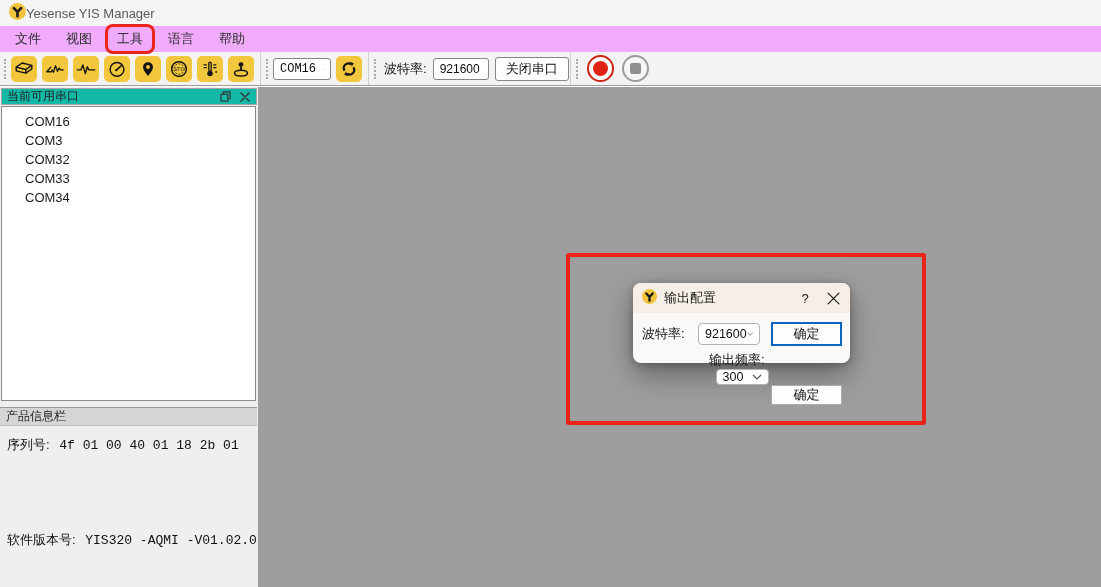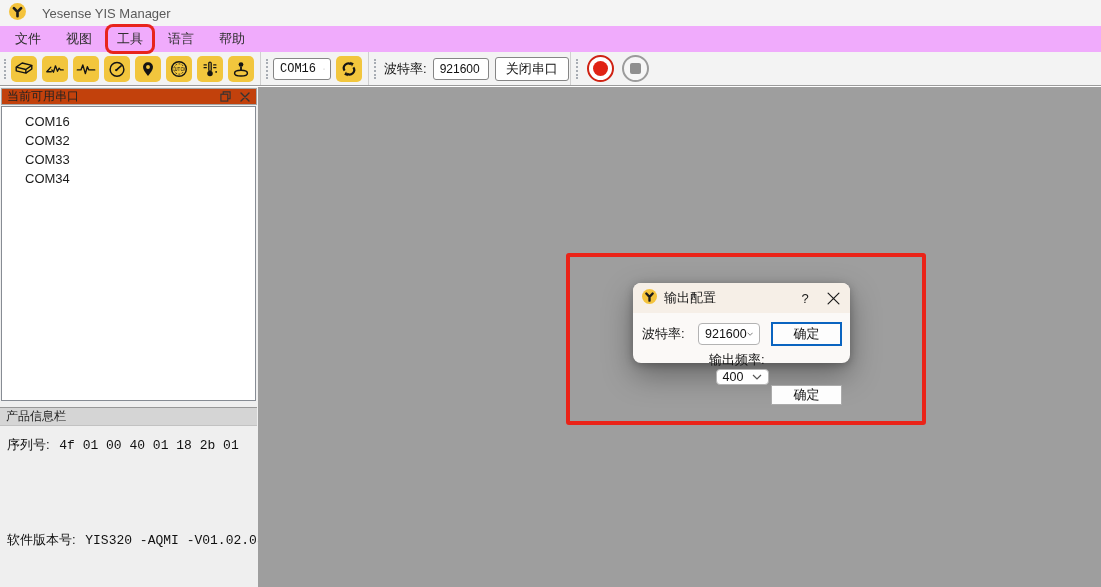--- a/index.html
+++ b/index.html
@@ -2,21 +2,21 @@
 <html><head>
 <meta charset="utf-8">
 <style>
   * { margin:0; padding:0; box-sizing:border-box; }
   html,body { background:#ffffff; }
   body { font-family:"Liberation Sans", sans-serif; }
   .app { position:relative; width:1101px; height:587px; overflow:hidden; background:#ffffff; }
 
   
   .titlebar { position:absolute; top:0; left:0; right:0; height:26px; background:#f4f4f4;
-              display:flex; align-items:center; padding-left:9px; gap:16px; }
+              display:flex; align-items:center; padding-left:9px; gap:0; }
   .titlebar .title-text { font-size:13px; color:#5a5a5a; }
 
   
   .menubar { position:absolute; top:26px; left:0; right:0; height:26px; background:#f0abfc;
              display:flex; align-items:center; padding-left:6px; }
   .menu-item { font-size:13px; color:#2f2f2f; padding:3px 9px; margin-right:7px; border-radius:4px; position:relative; z-index:3; }
   .menu-item.highlighted { box-shadow:0 0 0 3px #e8241d; border-radius:5px; }
 
   
   .toolbar { position:absolute; top:52px; left:0; right:0; height:34px; background:#f3f3f3;
@@ -37,21 +37,21 @@
   .rec-btn { width:27px; height:27px; border-radius:50%; background:#fff; border:2px solid #cf2213;
              display:flex; align-items:center; justify-content:center; margin:0 4px; }
   .rec-dot { width:15px; height:15px; border-radius:50%; background:#e02315; }
   .stop-btn { width:27px; height:27px; border-radius:50%; background:#f6f6f6; border:2px solid #9b9b9b;
               display:flex; align-items:center; justify-content:center; margin-left:4px; }
   .stop-sq { width:11px; height:11px; border-radius:2px; background:#8f8f8f; }
 
   
   .content { position:absolute; top:87px; left:0; right:0; bottom:0; }
   .leftpanel { position:absolute; top:0; left:0; width:258px; height:100%; background:#efefef; }
-  .dockheader { position:absolute; top:1px; left:1px; width:256px; height:17px; background:#c2410c;
+  .dockheader { position:absolute; top:1px; left:1px; width:256px; height:17px; background:#14b8a6;
                 border:1px solid #a5a5a5; display:flex; align-items:center; padding:0 6px 0 5px; }
   .dockheader .dtitle { font-size:12px; color:#222; flex:1; }
   .dockheader .dicon { display:flex; align-items:center; margin-left:9px; }
   .portlist { position:absolute; top:19px; left:1px; width:255px; height:295px; background:#fff;
               border:1px solid #878c94; padding-top:5px; }
   .port-item { height:19px; line-height:19px; padding-left:23px; font-size:13px; color:#1c1c1c; }
   .infoheader { position:absolute; top:320px; left:0; width:257px; height:19px; background:#d5d5d5;
                 border-top:1px solid #989898; border-bottom:1px solid #c2c2c2;
                 display:flex; padding-left:6px; font-size:12px; color:#222; }
   .inforow { position:absolute; left:7px; font-size:13px; color:#111; white-space:nowrap; }
@@ -236,20 +236,21 @@
         </span>
         <span class="dicon">
           <svg width="10" height="10" viewBox="0 0 10 10">
             <path d="M1 1 L9 9 M9 1 L1 9" stroke="#333" stroke-width="1.4" stroke-linecap="round"></path>
           </svg>
         </span>
       </div>
 
       <div class="portlist">
         <div class="port-item">COM16</div>
+        <div class="port-item">COM3</div>
         <div class="port-item">COM32</div>
         <div class="port-item">COM33</div>
         <div class="port-item">COM34</div>
       </div>
 
       <div class="infoheader">
         <span>产品信息栏</span>
       </div>
 
       <div class="inforow row-serial">
@@ -291,21 +292,21 @@
             <svg width="10" height="6" viewBox="0 0 10 6">
               <path d="M1 1 L5 5 L9 1" stroke="#555" stroke-width="1.2" fill="none"></path>
             </svg>
           </span>
           <span class="dbtn dbtn-focus">确定</span>
         </div>
 
         <div class="drow drow2">
           <span class="dlabel dlabel2">输出频率:</span>
           <span class="dcombo dcombo2">
-            <span>400</span>
+            <span>300</span>
             <svg width="10" height="6" viewBox="0 0 10 6">
               <path d="M1 1 L5 5 L9 1" stroke="#555" stroke-width="1.2" fill="none"></path>
             </svg>
           </span>
           <span class="dbtn dbtn-normal">确定</span>
         </div>
       </div>
 
     </div>
   </div>

